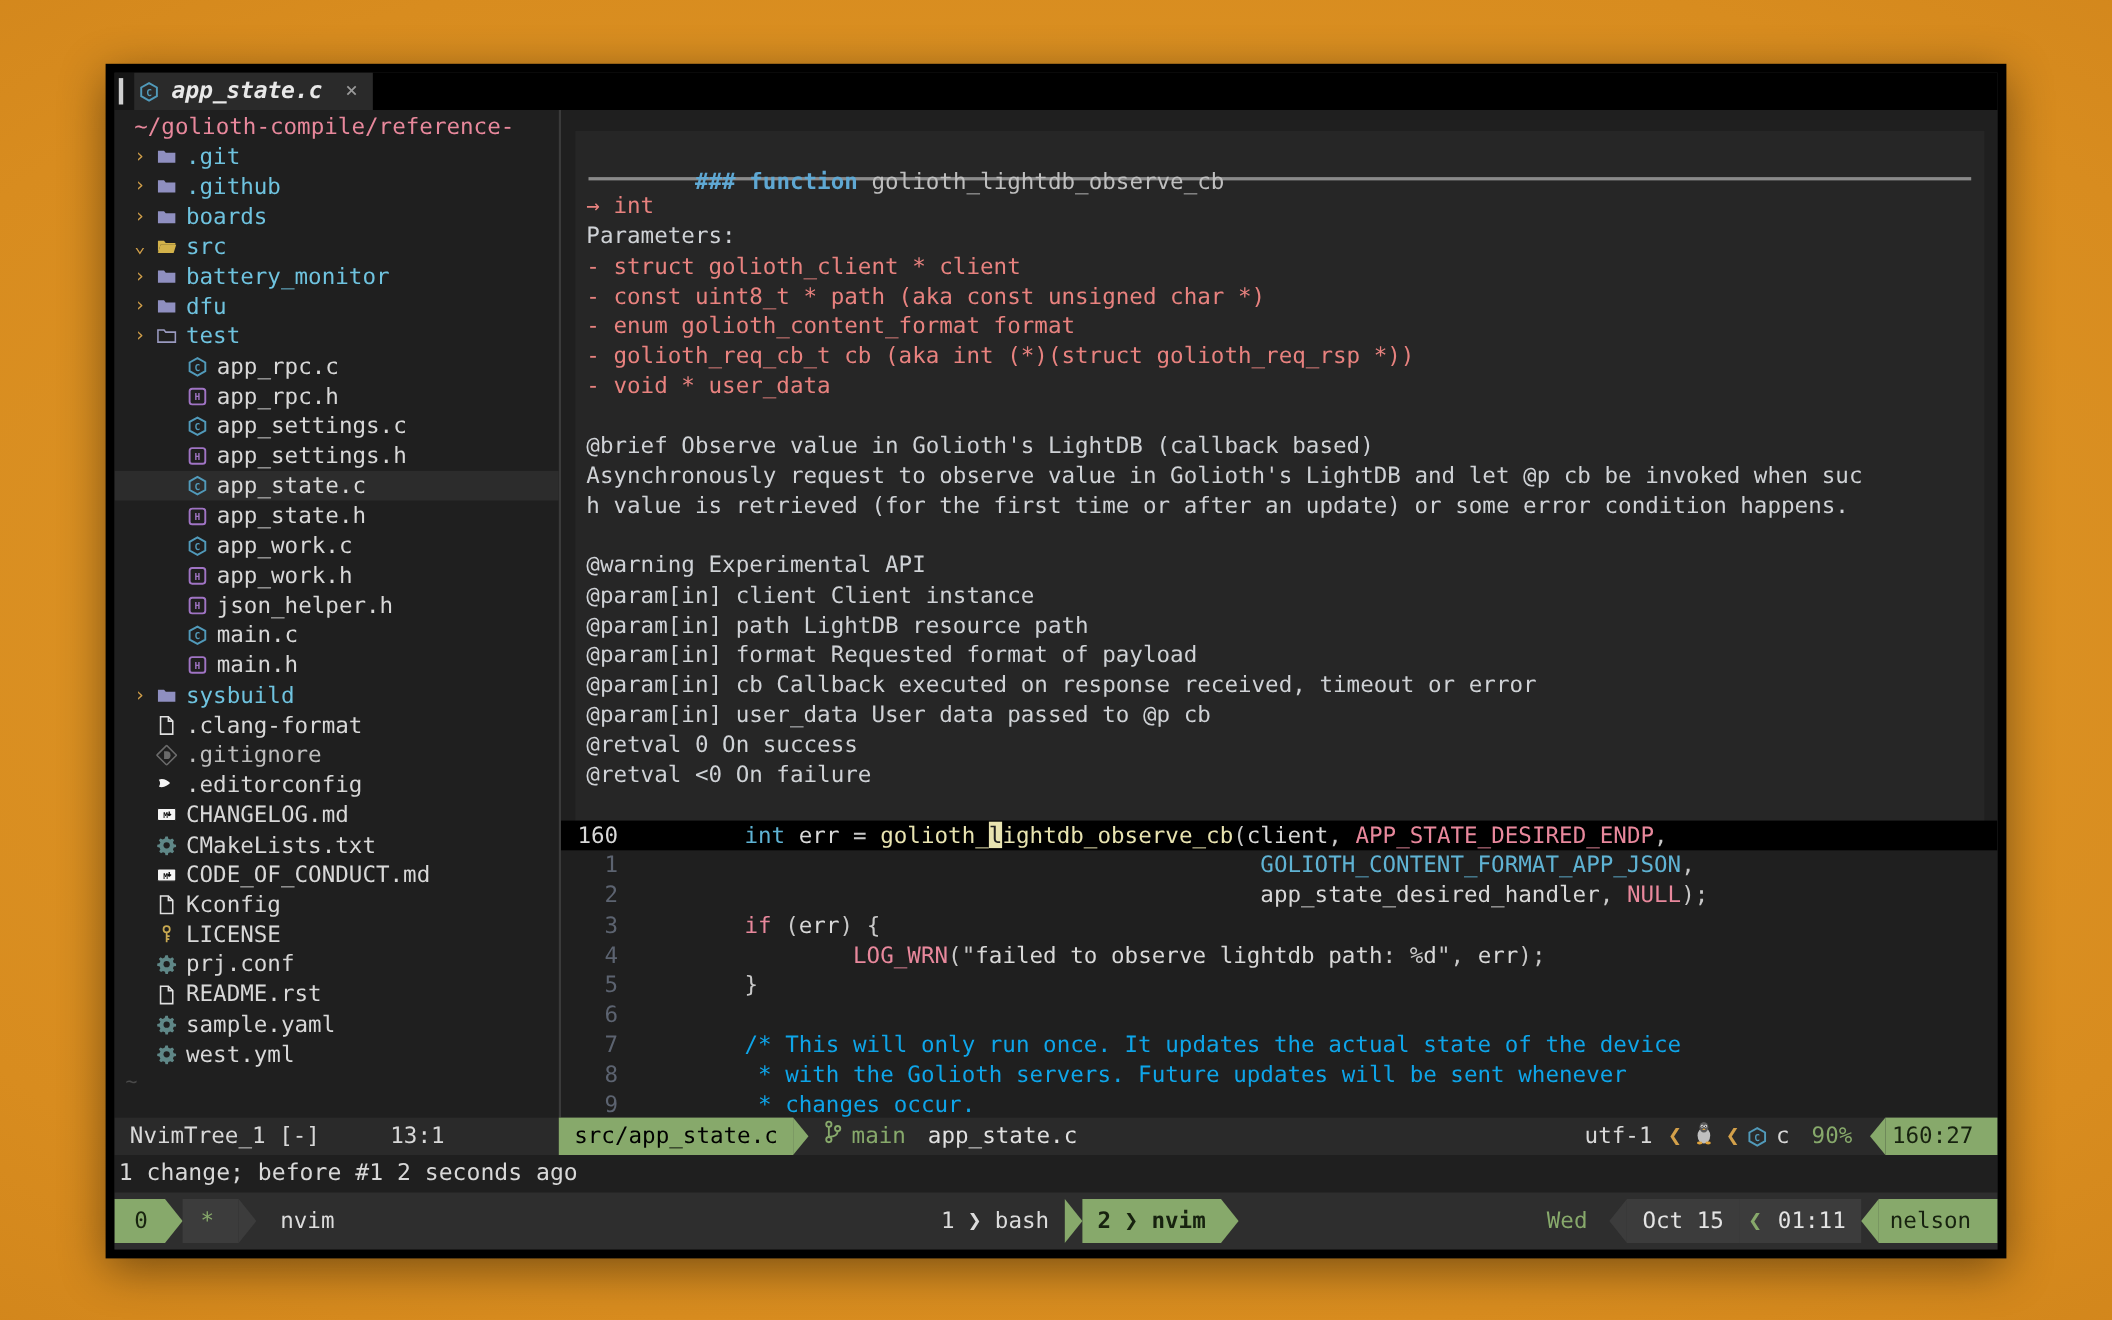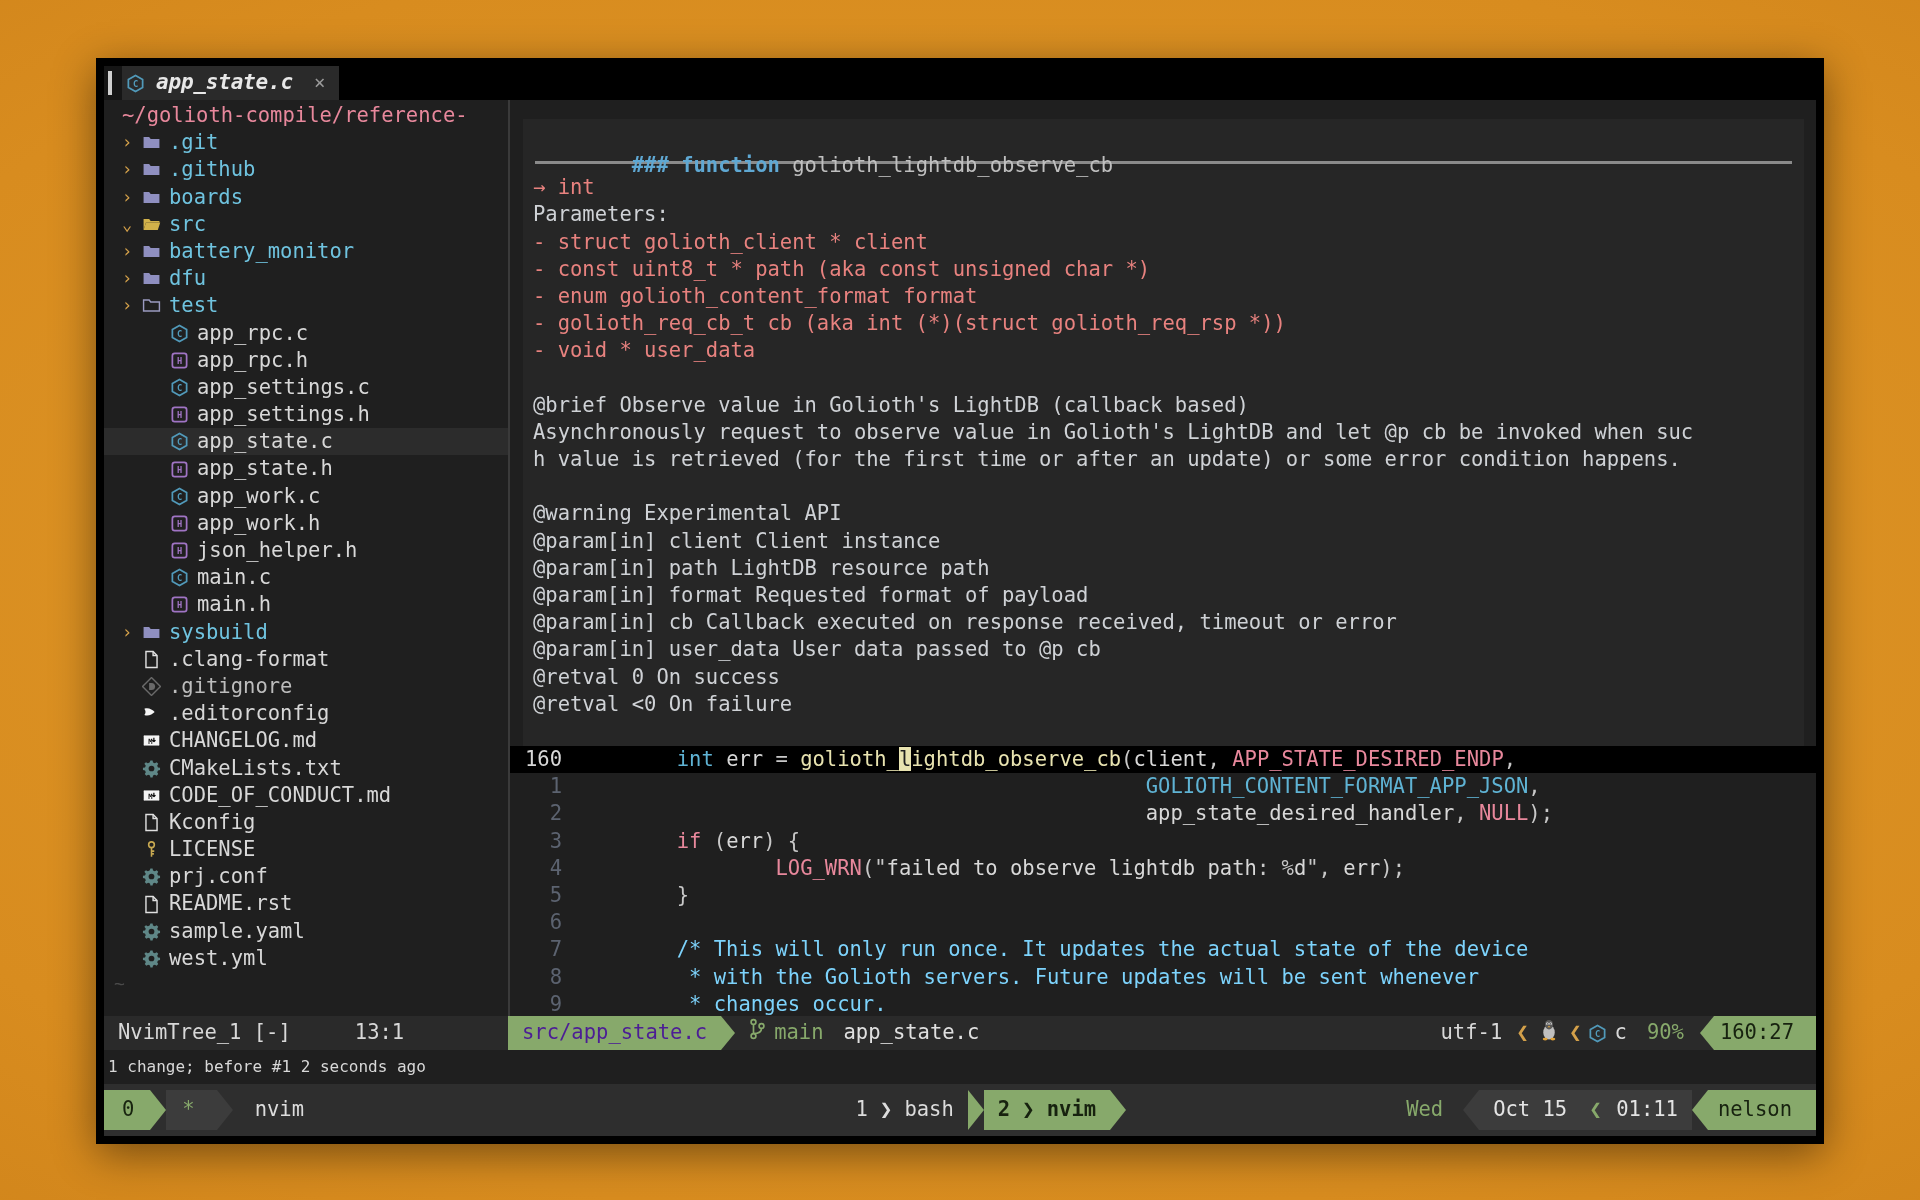--- a/index.html
+++ b/index.html
@@ -126,35 +126,35 @@
   .cline.cur .lnum { color: #d8d8d8; }
   .ctext { white-space: pre; }
 
   
   .s-type   { color: #5fb3d4; }
   .s-var    { color: #d8d8d8; }
   .s-fn     { color: #e8e3b0; }
   .s-const  { color: #e8889c; }
   .s-const2 { color: #5fb3d4; }
   .s-kw     { color: #e8889c; margin-top: 32px; }
-  .s-cmt    { color: #7dd3fc; }
+  .s-cmt    { color: #0ea5e9; }
   .s-punc   { color: #c8c8c8; }
   .cursorch { background: #e8e3b0; color: #1f1f1f; }
 
   
   #statusline {
     position: absolute; left: 0; right: 0; bottom: 86px; height: 34px;
     background: #2a2a2a; display: flex; align-items: center;
     font-size: 20.5px; color: #d0d0d0;
   }
   .sl-left { display:flex; align-items:center; width: 404px; padding-left: 14px; }
   .sl-tree-name { color: #d8d8d8; }
   .sl-pos { margin-left: 64px; color:#d8d8d8;}
   .sl-file-chip {
-    background: #87a96b; color: #4c1d95; padding: 0 14px; height: 34px;
+    background: #87a96b; color: #000000; padding: 0 14px; height: 34px;
     display: flex; align-items: center; font-weight: normal;
   }
   .chip-arrow-r {
     width: 0; height: 0; border-top: 17px solid transparent;
     border-bottom: 17px solid transparent; border-left: 14px solid #87a96b;
   }
   .sl-branch { color: #87a96b; padding-left: 14px; display:flex; align-items:center; gap:8px;}
   .sl-fname { color: #e0e0e0; padding-left: 20px; }
   .sl-right { margin-left: auto; display: flex; align-items: center; height: 34px; }
   .sl-enc { color: #d8d8d8; padding: 0 8px; }
@@ -167,21 +167,21 @@
     border-bottom: 17px solid transparent; border-right: 14px solid #87a96b;
   }
   .sl-linecol {
     background: #87a96b; color: #17220f; padding: 0 22px 0 6px; height: 34px;
     display: flex; align-items: center;
   }
 
   
   #msgline {
     position: absolute; left: 0; right: 0; bottom: 52px; height: 34px;
-    background: #1f1f1f; color: #d8d8d8; font-size: 16px;
+    background: #1f1f1f; color: #d8d8d8; font-size: 21px;
     display: flex; align-items: center; padding-left: 4px;
   }
 
   
   #tmux {
     position: absolute; left: 0; right: 0; bottom: 0; height: 52px;
     background: #2e2e2e; display: flex; align-items: center;
     font-size: 20.5px;
   }
   .tm-sess {

